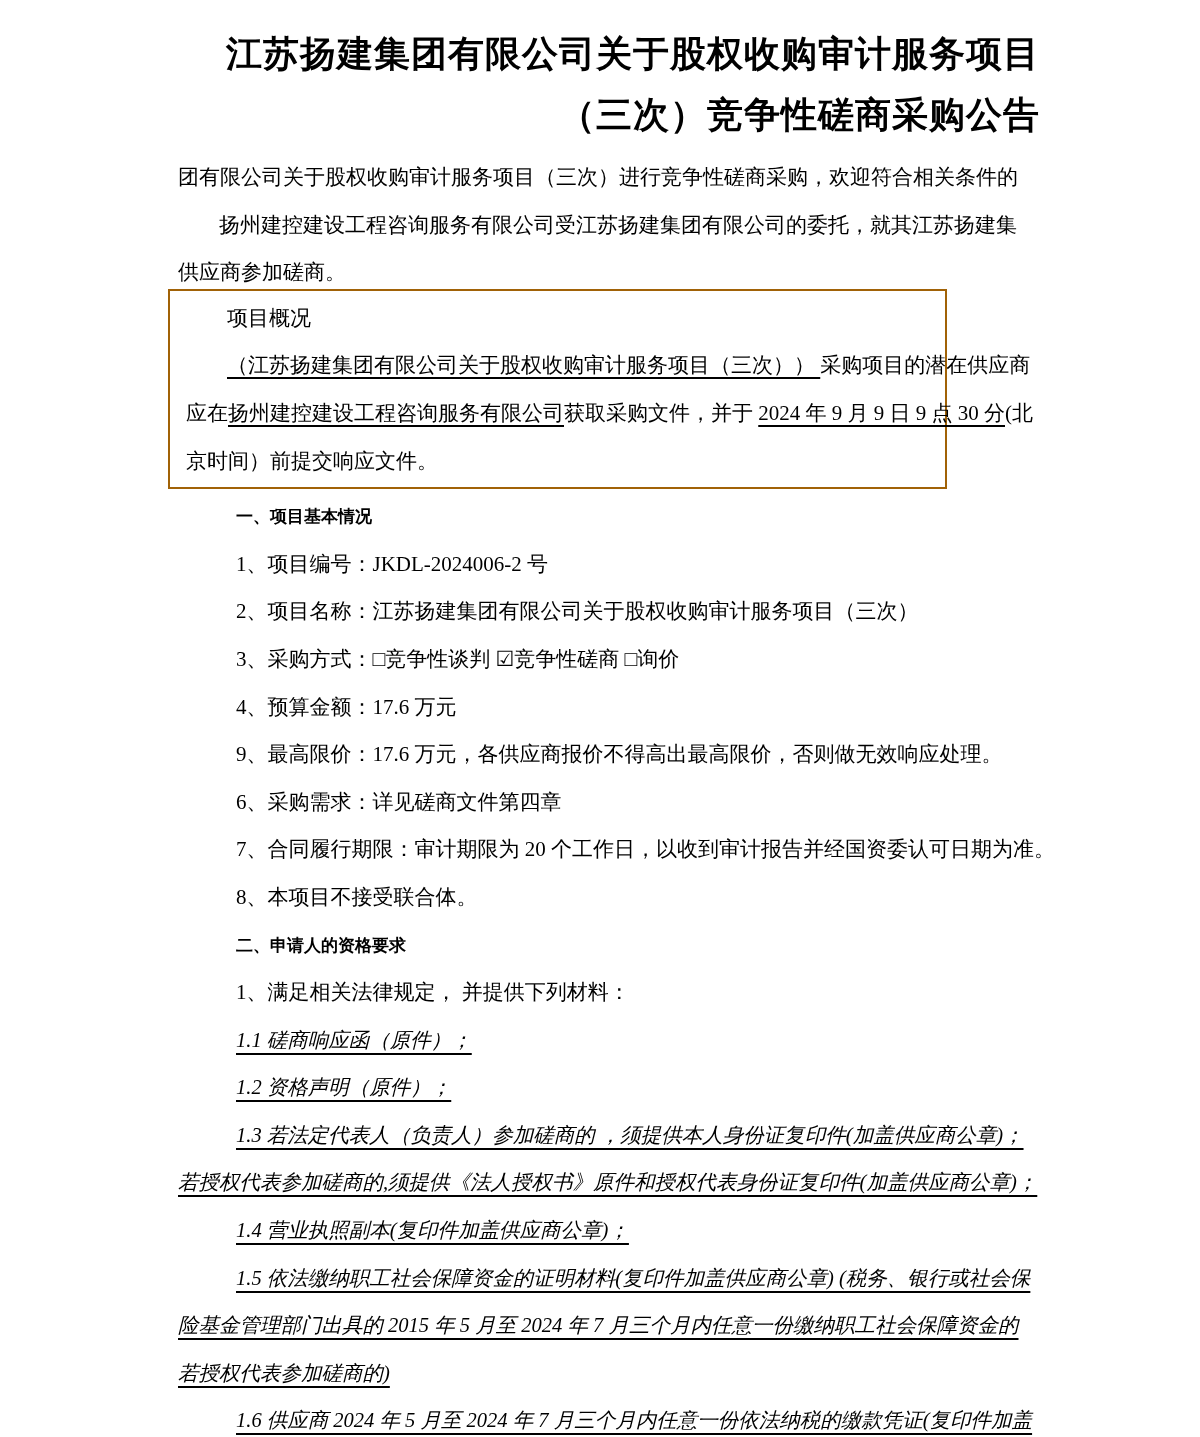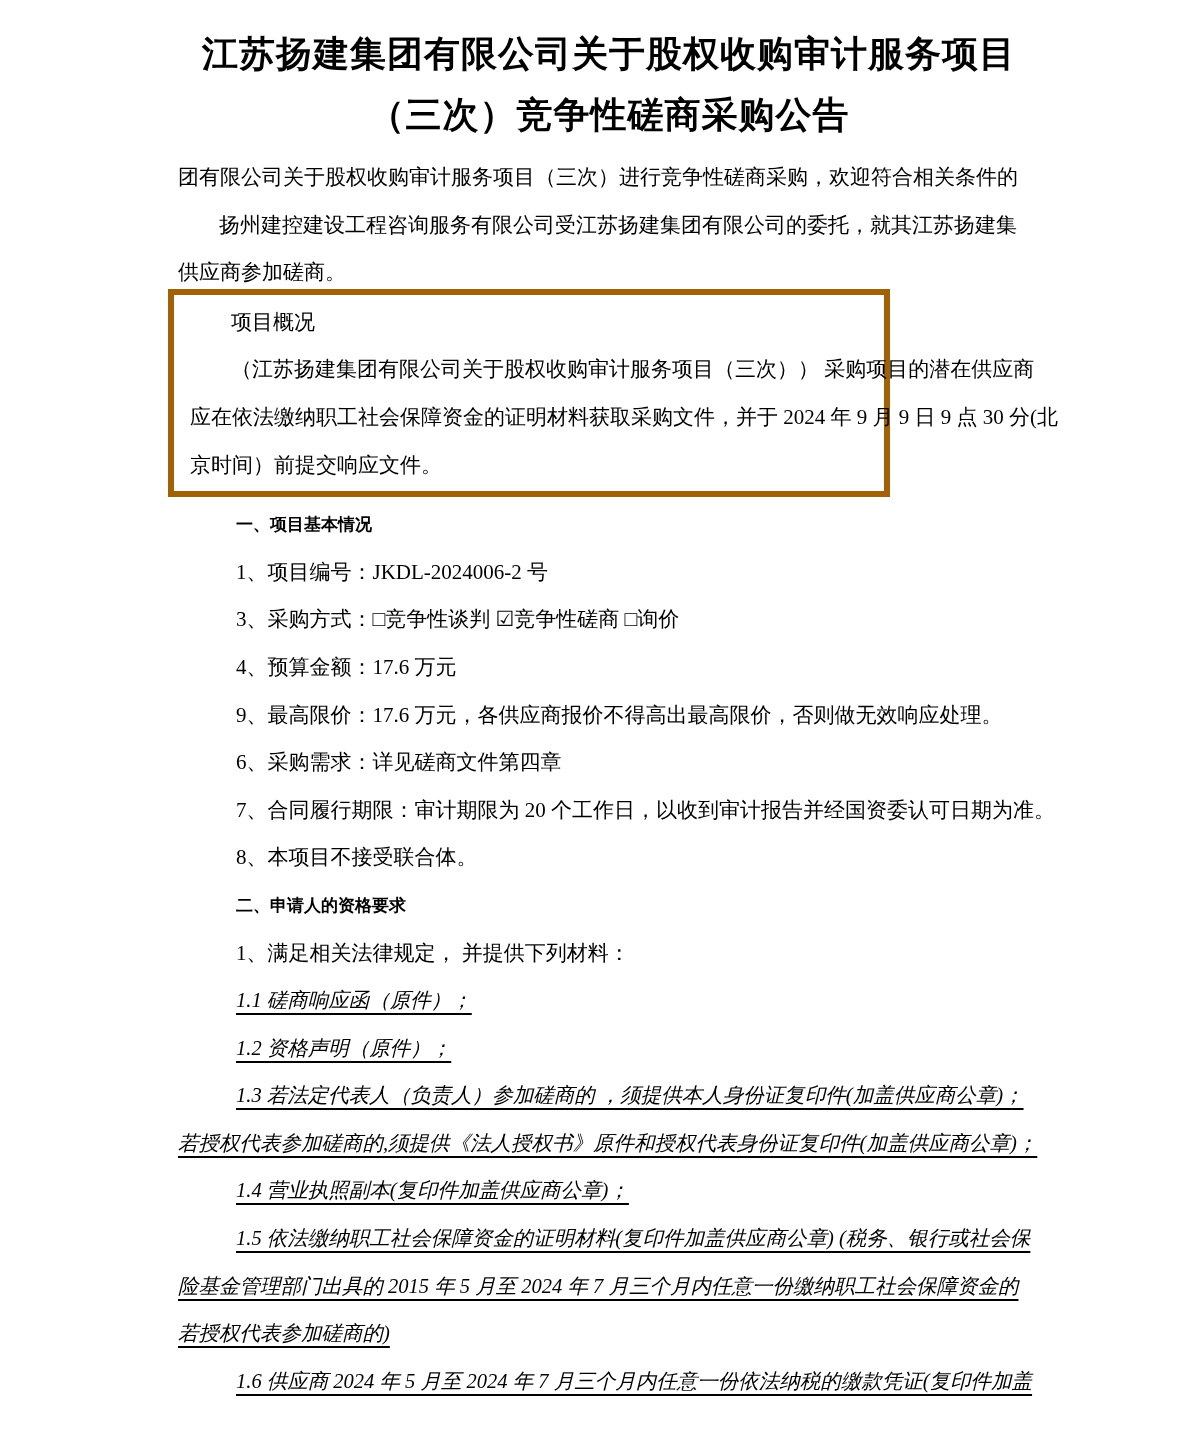--- a/index.html
+++ b/index.html
@@ -9,51 +9,52 @@
     height: 1437px;
     background: #ffffff;
     overflow: hidden;
     color: #000;
     font-family: "Liberation Serif", "DejaVu Serif", serif;
   }
   .content {
     padding: 24px 160px 0 178px; 
   }
   .doc-title {
-    text-align: center;
+    text-align: right;
     font-weight: bold;
     font-size: 36px;
     line-height: 61px;
     letter-spacing: 1px;
     margin-bottom: 8px;
   }
   .doc-title .t-line { white-space: nowrap; }
   .line {
     font-size: 21px;
     height: 47.6px;
     line-height: 47.6px;
     white-space: nowrap;
   }
   .ind2 { padding-left: 41px; }   
   .ind3 { padding-left: 58px; }   
   .intro-block { margin-bottom: -8px; }
   .box {
     box-sizing: border-box;
-    width: 722px;
+    width: 779px;
     margin-left: -10px;
-    border: 6px solid #a16207;
+    border: 2px solid #a16207;
     padding: 4px 14px 2px 16px;
   }
   .sec-heading {
     font-family: Liberation Serif, serif;
     font-weight: bold;
     font-size: 17px;
   }
   .sec1-heading { margin-top: 4px; }
   .u {
+    text-decoration: underline;
     text-decoration-thickness: 1.5px;
     text-underline-offset: 5px;
   }
   .req {
     font-style: italic;
     font-size: 20.5px;
     text-decoration: underline;
     text-decoration-thickness: 1.5px;
     text-underline-offset: 6px;
   }
@@ -71,28 +72,29 @@
 
     <div class="intro-block">
       <div class="line">团有限公司关于股权收购审计服务项目（三次）进行竞争性磋商采购，欢迎符合相关条件的</div>
       <div class="line ind2">扬州建控建设工程咨询服务有限公司受江苏扬建集团有限公司的委托，就其江苏扬建集</div>
       <div class="line">供应商参加磋商。</div>
     </div>
 
     <div class="box">
       <div class="line ind2">项目概况</div>
       <div class="line ind2"><span class="u">（江苏扬建集团有限公司关于股权收购审计服务项目（三次）） </span><span>采购项目的潜在供应商</span></div>
-      <div class="line"><span>应在</span><span class="u">依法缴纳职工社会保障资金的证明材料</span><span>获取采购文件，并于 </span><span class="u">2024 年 9 月 9 日 9 点 30 分</span><span>(北</span></div>
+      <div class="line"><span>应在</span><span class="u">扬州建控建设工程咨询服务有限公司</span><span>获取采购文件，并于 </span><span class="u">2024 年 9 月 9 日 9 点 30 分</span><span>(北</span></div>
       <div class="line">京时间）前提交响应文件。</div>
     </div>
 
     <div class="line ind3 sec-heading sec1-heading">一、项目基本情况</div>
 
     <div>
       <div class="line ind3">1、项目编号：JKDL-2024006-2 号</div>
+      <div class="line ind3">2、项目名称：江苏扬建集团有限公司关于股权收购审计服务项目（三次）</div>
       <div class="line ind3">3、采购方式：□竞争性谈判 ☑竞争性磋商 □询价</div>
       <div class="line ind3">4、预算金额：17.6 万元</div>
       <div class="line ind3">9、最高限价：17.6 万元，各供应商报价不得高出最高限价，否则做无效响应处理。</div>
       <div class="line ind3">6、采购需求：详见磋商文件第四章</div>
       <div class="line ind3">7、合同履行期限：审计期限为 20 个工作日，以收到审计报告并经国资委认可日期为准。</div>
       <div class="line ind3">8、本项目不接受联合体。</div>
     </div>
 
     <div class="line ind3 sec-heading">二、申请人的资格要求</div>
     <div class="line ind3">1、满足相关法律规定， 并提供下列材料：</div>

